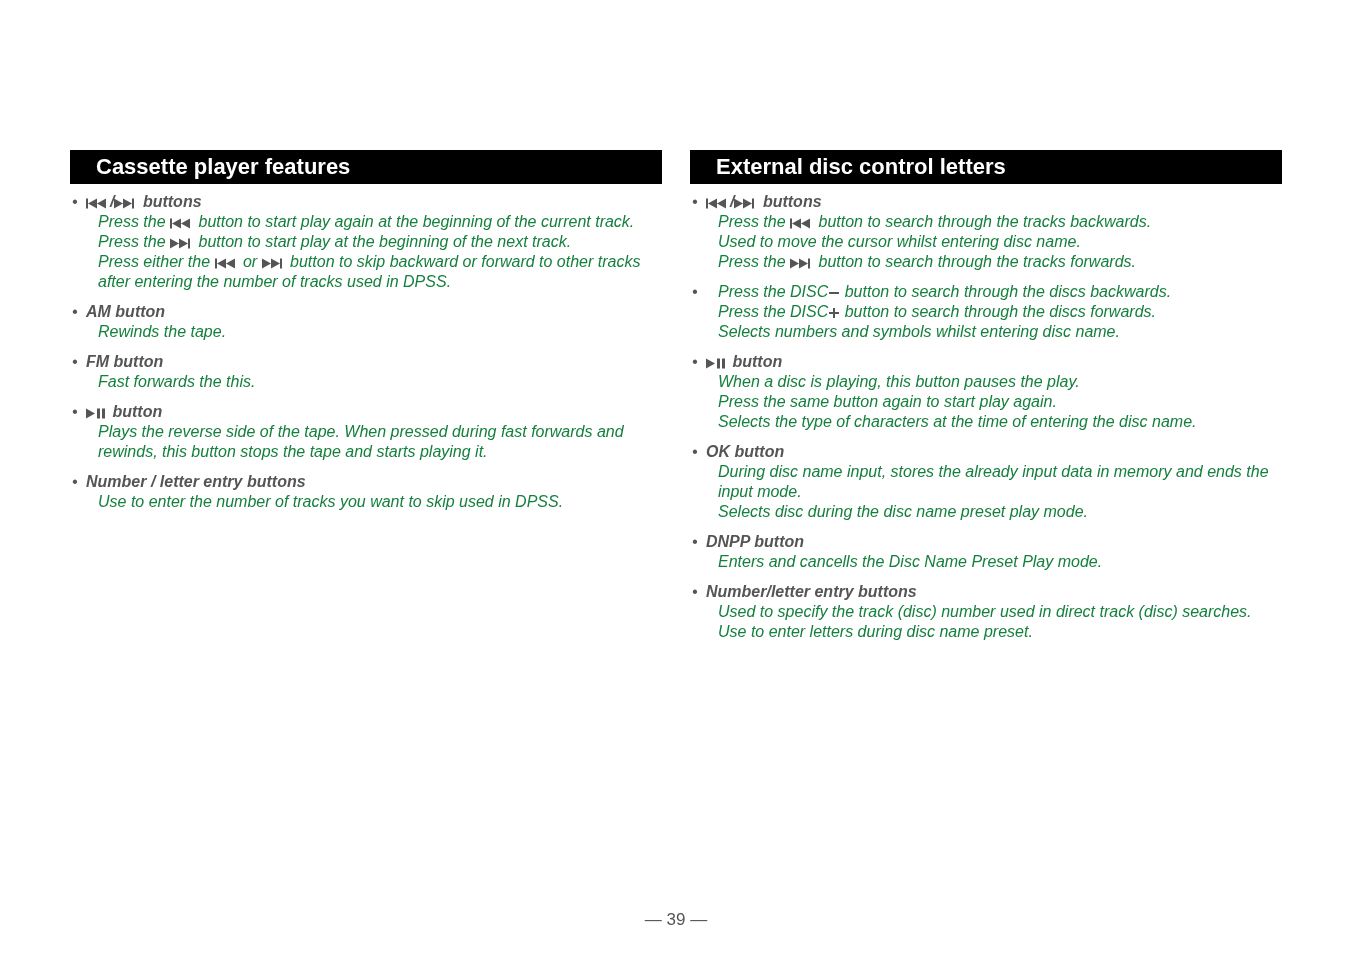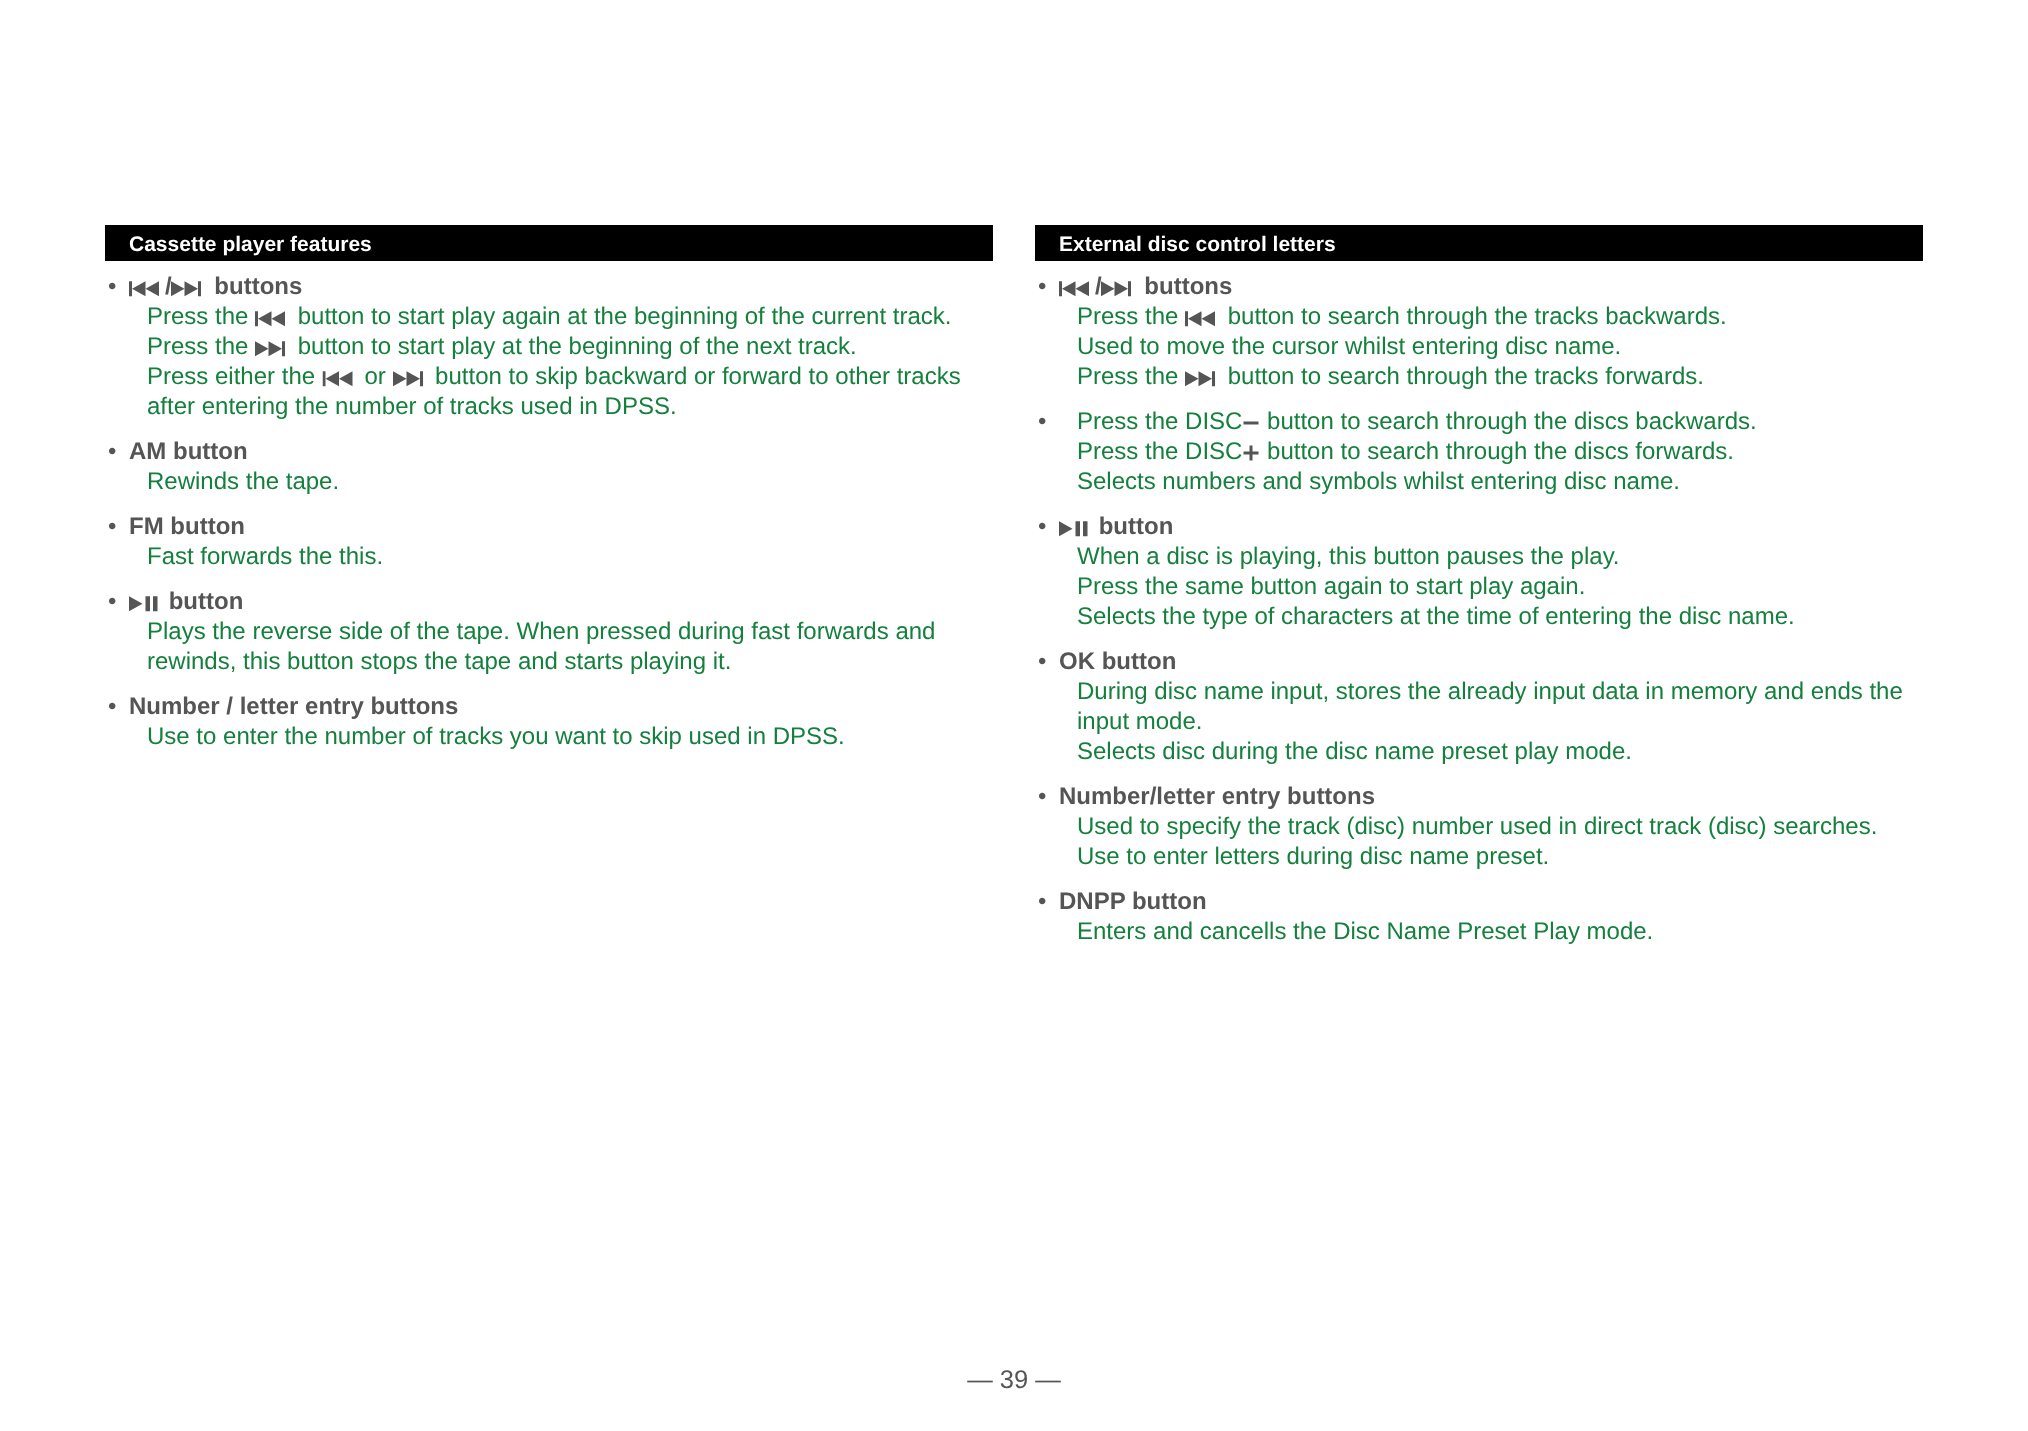--- a/index.html
+++ b/index.html
@@ -20,33 +20,34 @@
   }
   .col {
     flex: 1;
     min-width: 0;
   }
   .section-header {
     background: #000;
     color: #fff;
     font-weight: bold;
     font-family: Arial, Helvetica, sans-serif;
-    font-size: 14px;
-    padding: 4px 16px;
+    font-size: 22px;
+    padding: 4px 26px;
     margin-bottom: 8px;
   }
   ul.items {
     list-style: none;
     margin: 0;
     padding: 0;
   }
   ul.items > li {
     padding: 0 0 10px 16px;
     position: relative;
     line-height: 1.25;
+    font-style: italic;
   }
   ul.items > li::before {
     content: "•";
     position: absolute;
     left: 2px;
     top: 0;
     color: #555;
   }
   .item-title {
     font-weight: bold;
@@ -191,29 +192,29 @@
           </div>
         </li>
         <li>
           <div class="item-title">OK button</div>
           <div class="item-body">
             <div><span>During disc name input, stores the already input data in memory and ends the input mode.</span></div>
             <div><span>Selects disc during the disc name preset play mode.</span></div>
           </div>
         </li>
         <li>
+          <div class="item-title">DNPP button</div>
+          <div class="item-body">
+            <div><span>Enters and cancells the Disc Name Preset Play mode.</span></div>
+          </div>
+        </li>
+        <li>
           <div class="item-title">Number/letter entry buttons</div>
           <div class="item-body">
             <div><span>Used to specify the track (disc) number used in direct track (disc) searches.</span></div>
             <div><span>Use to enter letters during disc name preset.</span></div>
-          </div>
-        </li>
-        <li>
-          <div class="item-title">DNPP button</div>
-          <div class="item-body">
-            <div><span>Enters and cancells the Disc Name Preset Play mode.</span></div>
           </div>
         </li>
       </ul>
   </div>
 </div>
 
 <div class="page-num">— 39 —</div>
 
 </body></html>

